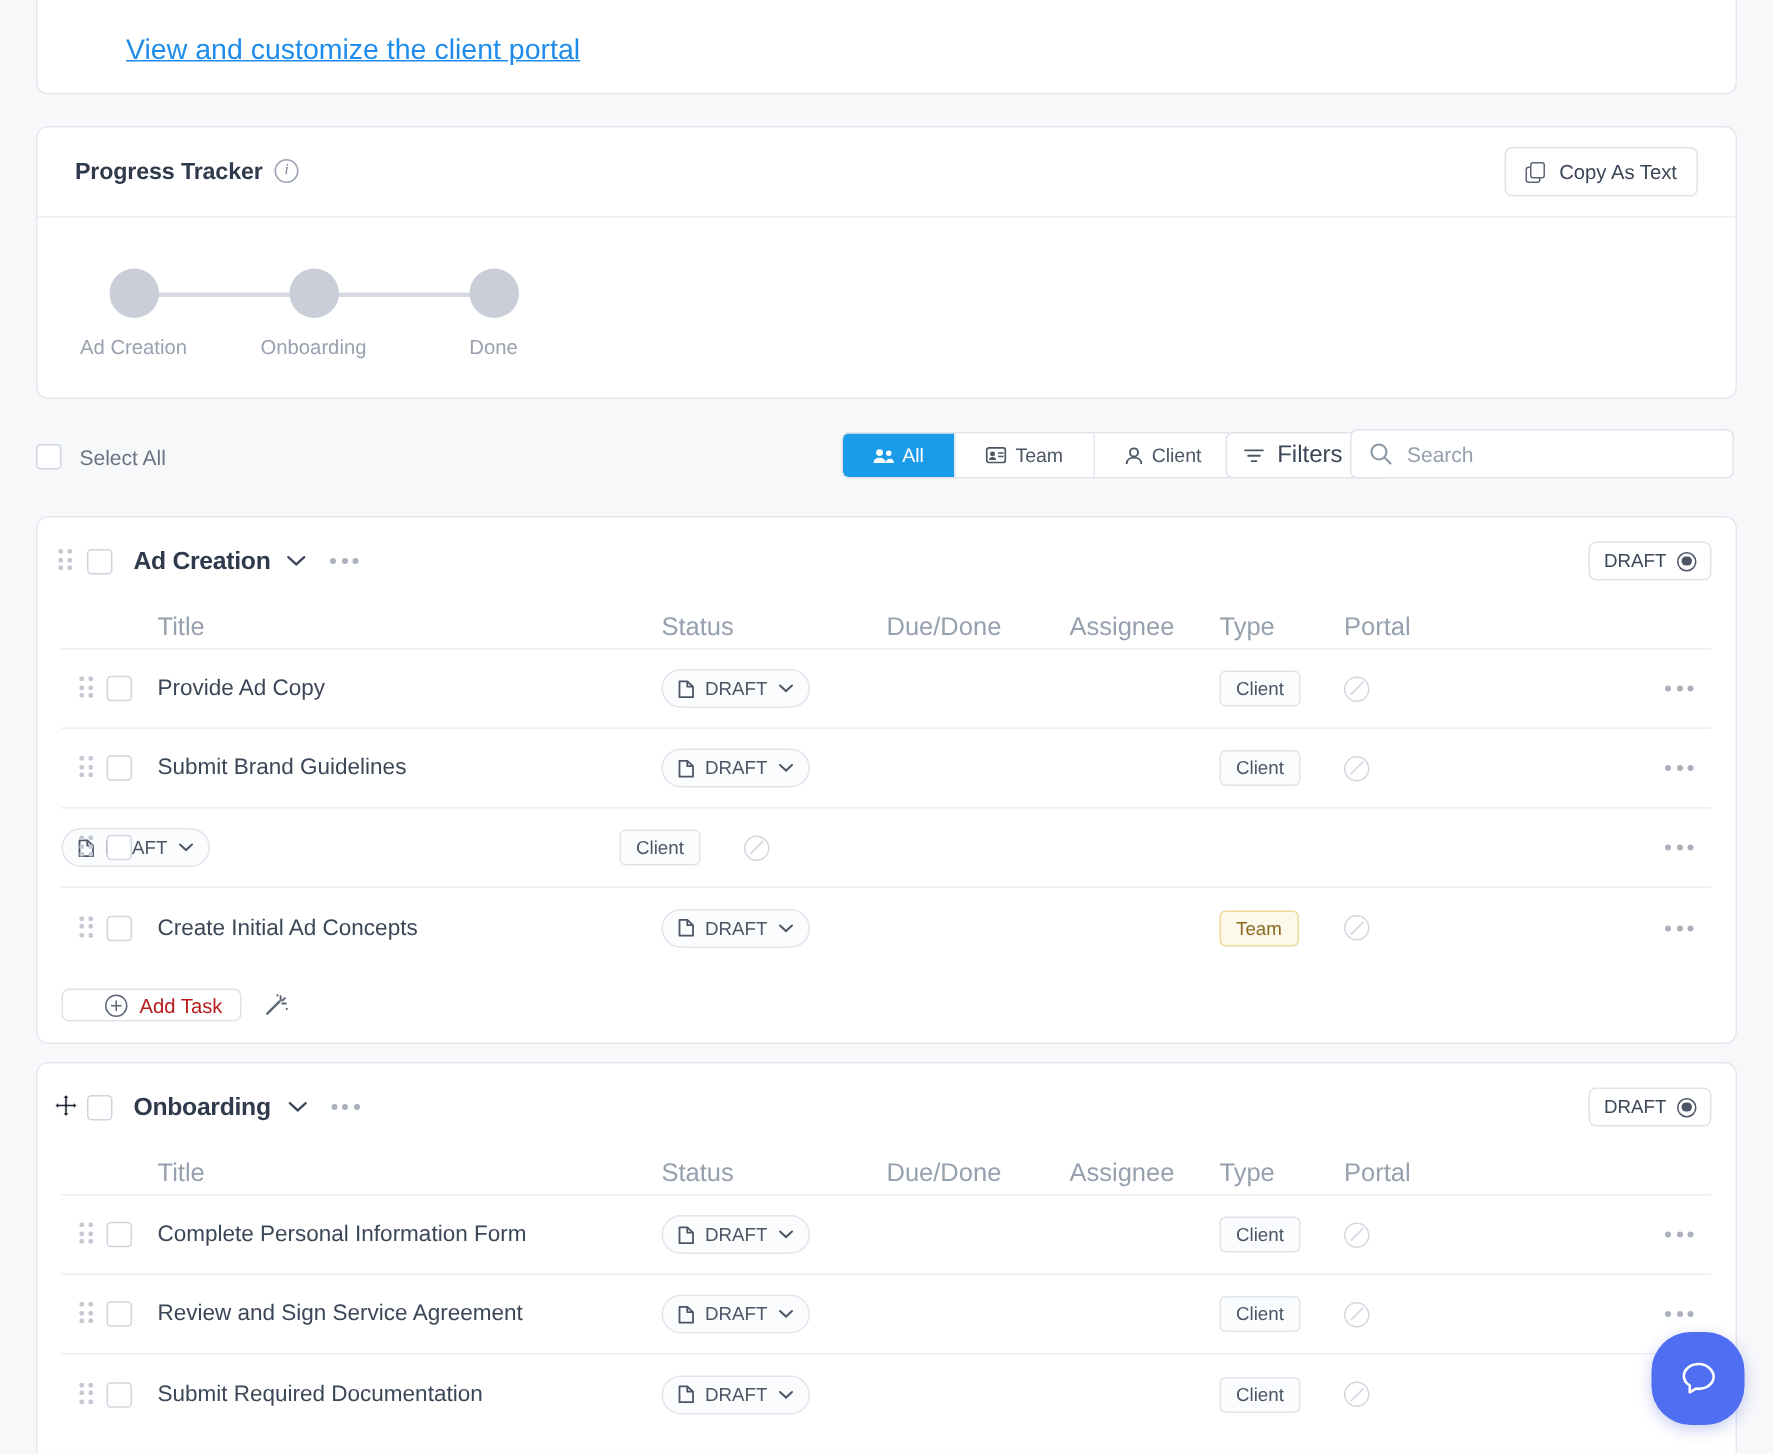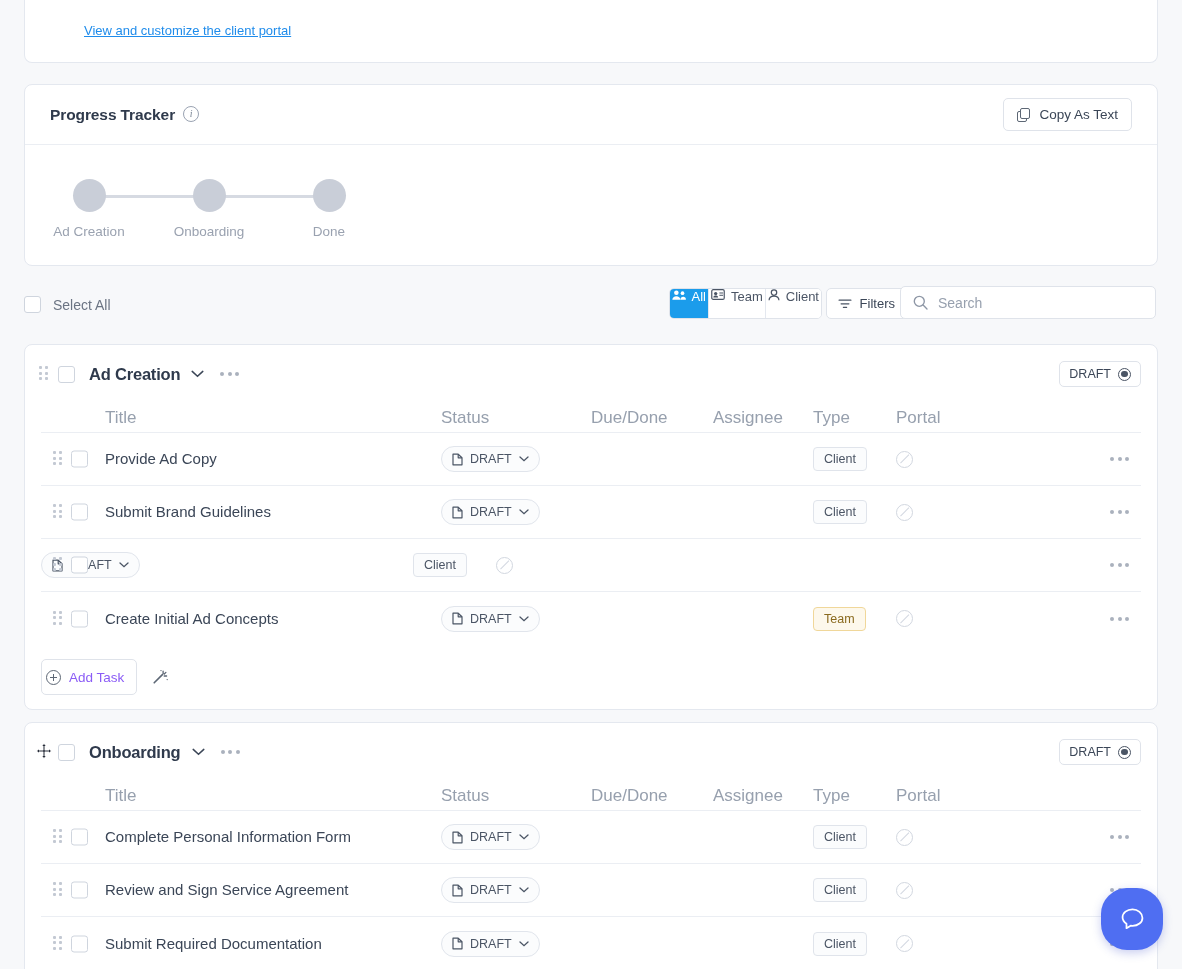--- a/index.html
+++ b/index.html
@@ -23,21 +23,21 @@
   
   .portal-card {
     height: 63px;
     border-top: none;
     border-radius: 0 0 8px 8px;
     position: relative;
   }
   .portal-link {
     position: absolute;
     left: 59px; top: 23px;
-    font-size: 13px;
+    font-size: 19px;
     color: #1f8ceb;
     text-decoration: underline;
     cursor: pointer;
   }
 
   
   .tracker-card { margin-top: 21px; height: 182px; position: relative; }
   .tracker-head {
     height: 60px;
     border-bottom: 1px solid #ebeef3;
@@ -111,34 +111,34 @@
   }
   .select-all .txt { font-size: 14px; color: #6b7483; }
 
   .seg {
     position: absolute; right: 336px; top: 2px;
     display: flex; height: 31px;
     border: 1px solid #dfe3ea; border-radius: 5px; overflow: hidden;
     background: #fff;
   }
   .seg .sbtn {
-    display: flex; align-items: flex-start; gap: 6px;
-    padding: 0 2px; font-size: 13px; color: #4b5565;
+    display: flex; align-items: center; gap: 6px;
+    padding: 0 20px; font-size: 13px; color: #4b5565;
     background: #fff; border: none; border-right: 1px solid #e4e8ef;
     cursor: pointer; font-family: "Liberation Sans", sans-serif;
   }
   .seg .sbtn:last-child { border-right: none; }
   .seg .sbtn.active { background: #1b9ceb; color: #fff; }
 
   .filters-btn {
     position: absolute; right: 232px; top: 2px;
     height: 31px; padding: 0 11px;
     display: flex; align-items: center; gap: 8px;
     border: 1px solid #dfe3ea; border-radius: 5px; background: #fff;
-    font-size: 13px; color: #3b4657; cursor: pointer;
+    font-size: 16px; color: #3b4657; cursor: pointer;
     font-family: "Liberation Sans", sans-serif;
   }
   .search-box {
     position: absolute; right: 2px; top: 0;
     width: 256px; height: 33px;
     border: 1px solid #dfe3ea; border-radius: 5px; background: #fff;
     display: flex; align-items: center; gap: 10px; padding: 0 12px;
   }
   .search-box input {
     border: none; outline: none; font-size: 14px; color: #3b4657;
@@ -237,24 +237,24 @@
   }
   .portal-off:after {
     content: ""; position: absolute; left: 50%; top: 1.5px;
     width: 1.3px; height: 11.5px; background: #d2d7e0;
     transform: translateX(-50%) rotate(45deg); transform-origin: center;
   }
   .row-dots { position: absolute; right: 12px; top: 50%; transform: translateY(-50%); }
 
   .tbl-footer { display: flex; align-items: center; gap: 14px; padding: 14px 16px; }
   .add-task {
-    height: 36px; padding: 0 12px 0 4px;
+    height: 22px; padding: 0 12px 0 28px;
     border: 1px solid #dfe3ea; border-radius: 5px; background: #fff;
     display: flex; align-items: center; gap: 8px;
-    font-size: 13.5px; color: #8b5cf6; cursor: pointer;
+    font-size: 13.5px; color: #b91c1c; cursor: pointer;
     font-family: "Liberation Sans", sans-serif;
   }
   .plus-circle {
     width: 15px; height: 15px; border-radius: 50%;
     border: 1.3px solid #5d6775; position: relative;
   }
   .plus-circle:before, .plus-circle:after {
     content: ""; position: absolute; background: #5d6775;
   }
   .plus-circle:before { left: 3px; top: 6px; width: 7px; height: 1.3px; }

